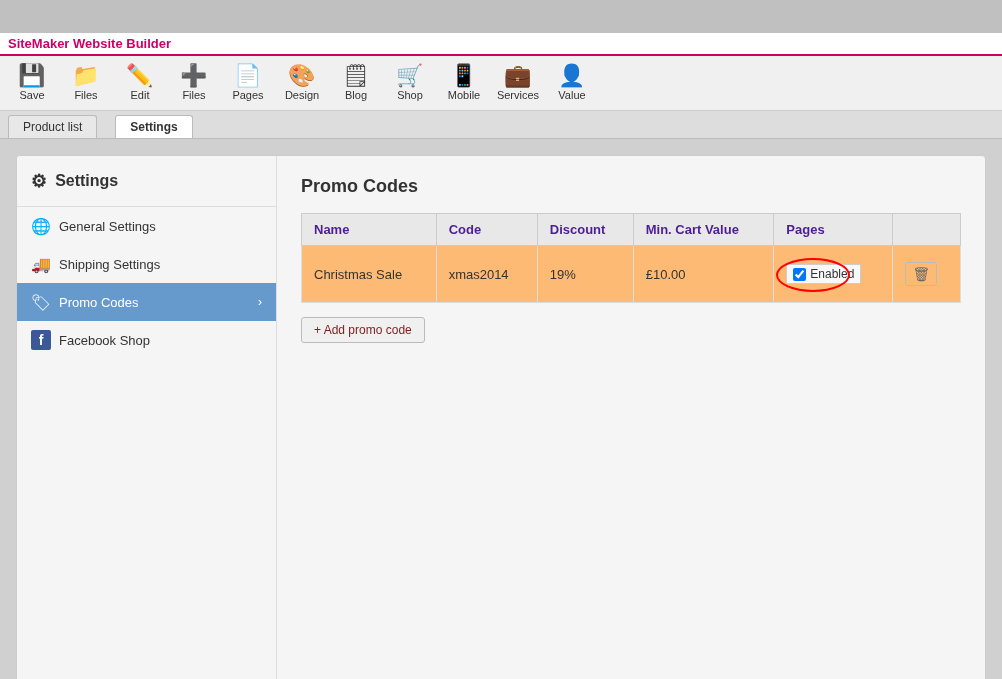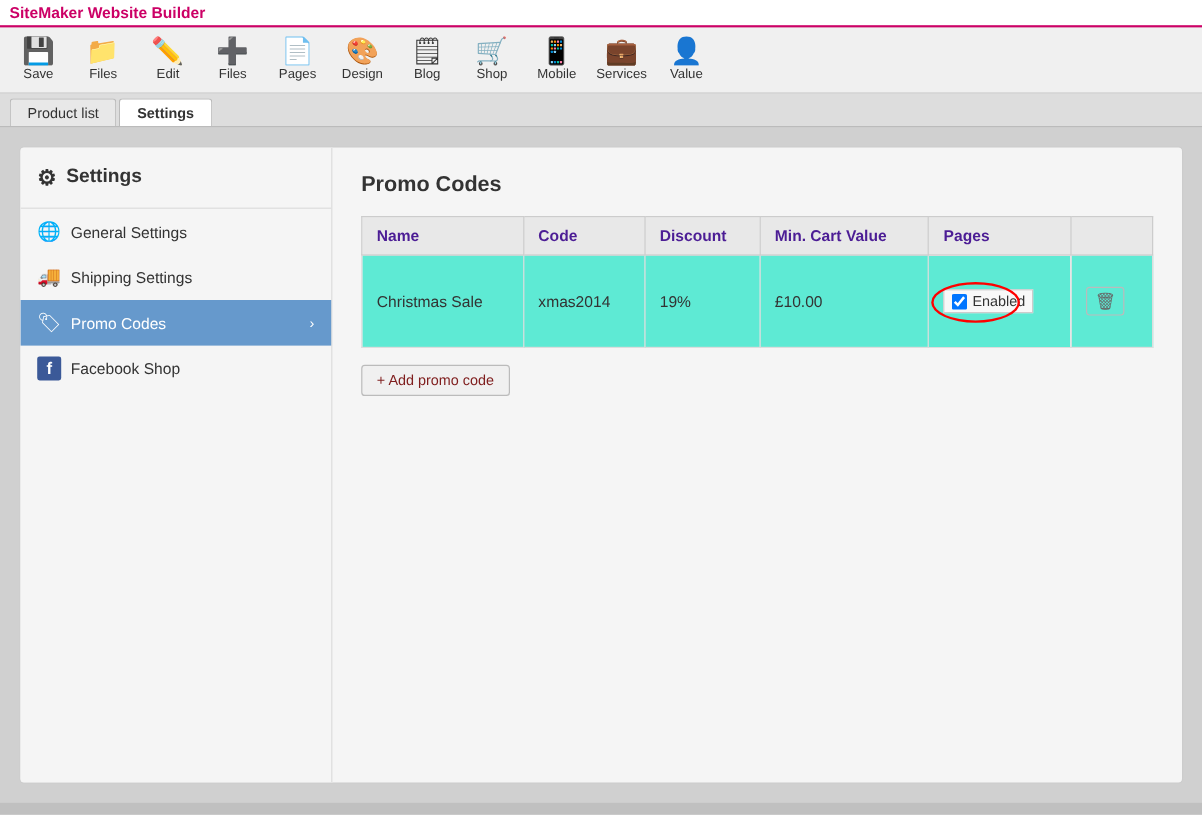--- a/index.html
+++ b/index.html
@@ -3,20 +3,21 @@
   <meta charset="utf-8">
   <style>
     * { box-sizing: border-box; margin: 0; padding: 0; }
     body { font-family: Arial, sans-serif; font-size: 13px; background: #c0c0c0; width: 1002px; height: 679px; overflow: hidden; }
 
     
     #title-bar {
       background: white;
       padding: 3px 8px;
       border-bottom: 2px solid #cc0066;
+      margin-top: 33px;
     }
     #title-bar span {
       color: #cc0066;
       font-weight: bold;
       font-size: 13px;
     }
 
     
     #toolbar {
       background: #f0f0f0;
@@ -46,21 +47,21 @@
       margin-bottom: 2px;
     }
 
     
     #tab-bar {
       background: #ddd;
       border-bottom: 1px solid #bbb;
       display: flex;
       align-items: flex-end;
       padding: 4px 8px 0 8px;
-      gap: 2px;
+      gap: 18px;
     }
     .tab {
       padding: 4px 14px;
       background: #e8e8e8;
       border: 1px solid #bbb;
       border-bottom: none;
       cursor: pointer;
       font-size: 12px;
       border-radius: 3px 3px 0 0;
       color: #333;
@@ -158,23 +159,23 @@
     .promo-table th {
       text-align: left;
       padding: 8px 12px;
       background: #e8e8e8;
       border: 1px solid #ccc;
       font-weight: bold;
       color: #4c1d95;
       font-size: 13px;
     }
     .promo-table td {
-      padding: 26px 12px;
+      padding: 16px 12px;
       border: 1px solid #ddd;
-      background: #5eead4;
+      background: #fdba74;
       font-size: 13px;
       color: #333;
     }
 
     .enabled-badge {
       display: inline-flex;
       align-items: center;
       gap: 4px;
       padding: 2px 6px;
       border: 1px solid #ccc;

